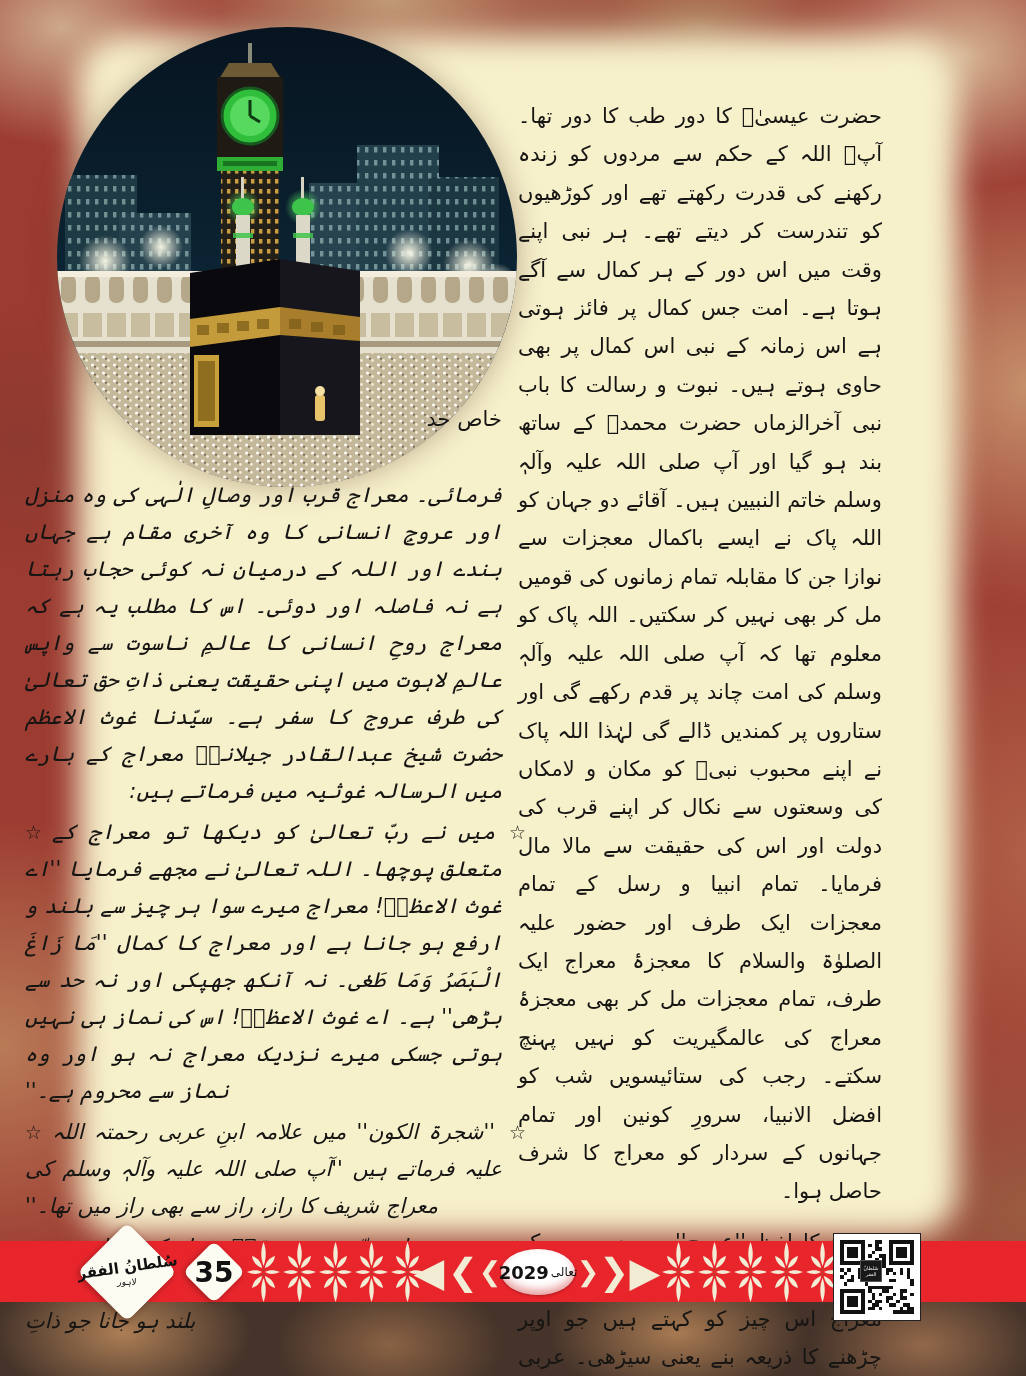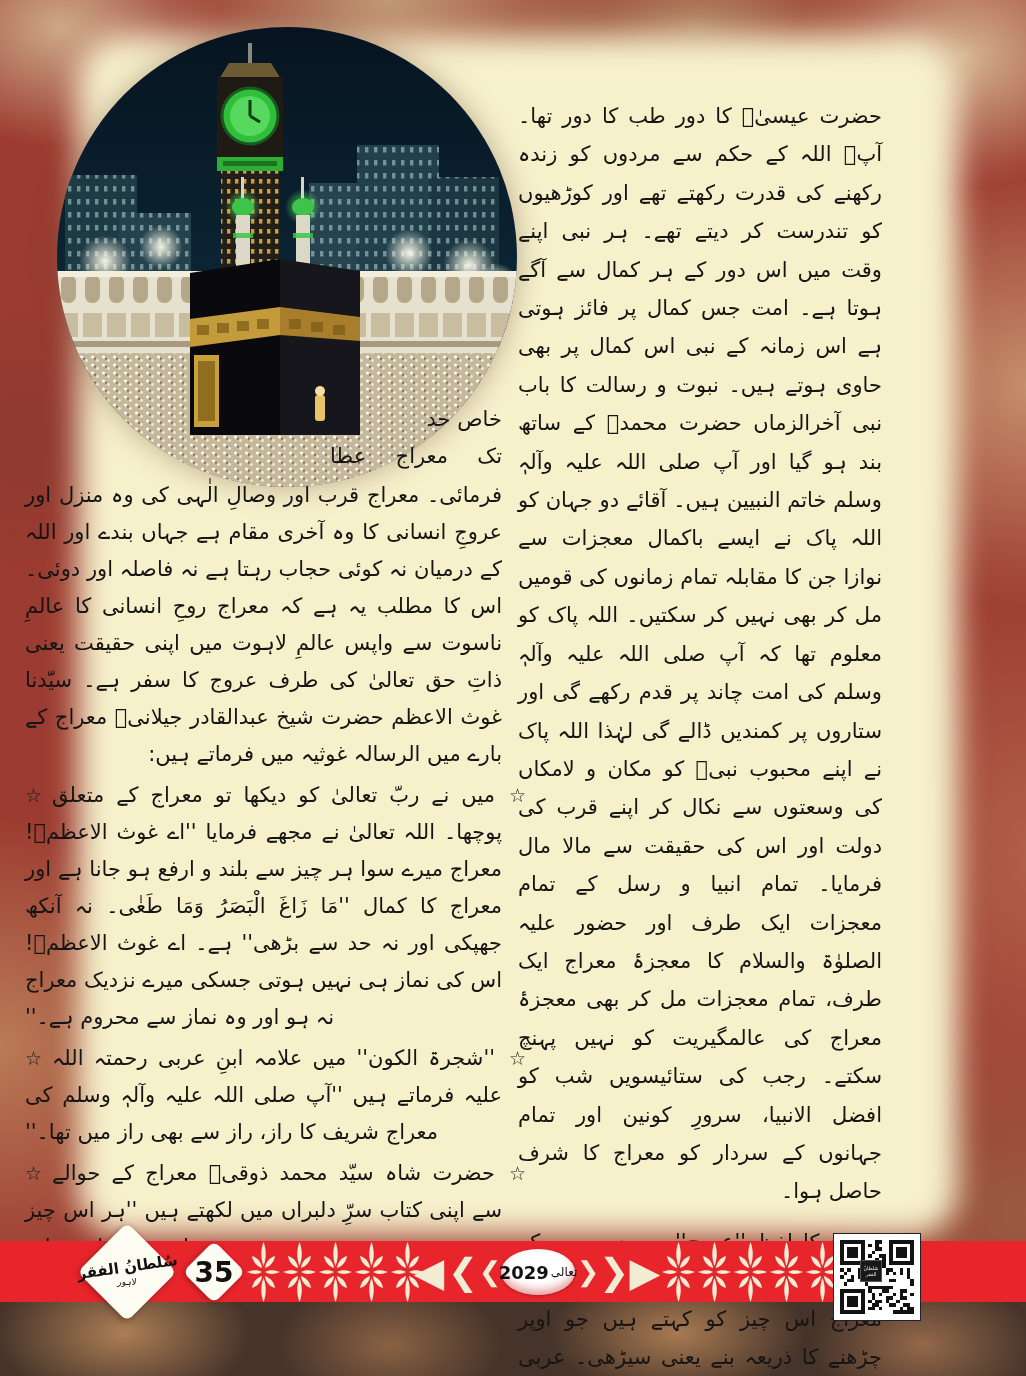--- a/index.html
+++ b/index.html
@@ -31,21 +31,21 @@
   .photo{position:absolute;left:57px;top:27px;width:460px;height:460px;border-radius:50%;
          overflow:hidden;box-shadow:0 0 28px rgba(99,58,40,.38);}
   
   .urdu{direction:rtl;color:#161513;text-align:justify;}
   .col-right{position:absolute;left:518px;top:97px;width:364px;font-size:21px;line-height:38.4px;}
   .col-right p{margin:0 0 12px 0;}
   .intro{position:absolute;left:330px;top:401px;width:172px;font-size:21px;line-height:37px;}
   .intro .l1{}
   .intro .l2{text-align:justify;text-align-last:justify;}
   .col-left{position:absolute;left:25px;top:477px;width:477px;font-size:21px;line-height:37px;}
-  .col-left p{margin:0 0 4px 0;}
+  .col-left p{margin:0 0 4px 0;font-style:italic;}
   .col-left p.bullet{text-align-last:left;}
   .star-l{float:left;margin-right:10px;font-size:19px;}
   .star-r{display:inline-block;margin-right:-24px;margin-left:14px;font-size:19px;}
   
   .bar{position:absolute;left:0;top:1241px;width:1026px;height:61px;background:#E9252C;}
   .diamond{position:absolute;background:#FDFCF3;transform:rotate(45deg);
            box-shadow:0 2px 6px rgba(60,20,10,.45);border-radius:7px;}
   .diamond .in{position:absolute;inset:0;transform:rotate(-45deg);display:flex;
                flex-direction:column;align-items:center;justify-content:center;color:#111;}
   .d-logo{left:92px;top:1237px;width:70px;height:70px;}
@@ -204,21 +204,20 @@
   </div>
 
   <div class="urdu col-right">
     <p>حضرت عیسیٰؑ کا دور طب کا دور تھا۔ آپؑ اللہ کے حکم سے مردوں کو زندہ رکھنے کی قدرت رکھتے تھے اور کوڑھیوں کو تندرست کر دیتے تھے۔ ہر نبی اپنے وقت میں اس دور کے ہر کمال سے آگے ہوتا ہے۔ امت جس کمال پر فائز ہوتی ہے اس زمانہ کے نبی اس کمال پر بھی حاوی ہوتے ہیں۔ نبوت و رسالت کا باب نبی آخرالزماں حضرت محمدؐ کے ساتھ بند ہو گیا اور آپ صلی اللہ علیہ وآلہٖ وسلم خاتم النبیین ہیں۔ آقائے دو جہان کو اللہ پاک نے ایسے باکمال معجزات سے نوازا جن کا مقابلہ تمام زمانوں کی قومیں مل کر بھی نہیں کر سکتیں۔ اللہ پاک کو معلوم تھا کہ آپ صلی اللہ علیہ وآلہٖ وسلم کی امت چاند پر قدم رکھے گی اور ستاروں پر کمندیں ڈالے گی لہٰذا اللہ پاک نے اپنے محبوب نبیؐ کو مکان و لامکاں کی وسعتوں سے نکال کر اپنے قرب کی دولت اور اس کی حقیقت سے مالا مال فرمایا۔ تمام انبیا و رسل کے تمام معجزات ایک طرف اور حضور علیہ الصلوٰۃ والسلام کا معجزۂ معراج ایک طرف، تمام معجزات مل کر بھی معجزۂ معراج کی عالمگیریت کو نہیں پہنچ سکتے۔ رجب کی ستائیسویں شب کو افضل الانبیا، سرورِ کونین اور تمام جہانوں کے سردار کو معراج کا شرف حاصل ہوا۔</p>
     <p>معراج کا لفظ ''عروج'' سے ہے جس کے معنی ہیں ''چڑھنا'' اور ''اوپر جانا''۔ معراج اس چیز کو کہتے ہیں جو اوپر چڑھنے کا ذریعہ بنے یعنی سیڑھی۔ عربی لغت میں معراج ایک وسیلہ ہے جس کی مدد سے بلندی کی طرف چڑھا جائے، اس لحاظ سے سیڑھی کو بھی معراج کہا جاتا ہے۔ اصطلاحی معنوں میں حضور علیہ الصلوٰۃ والسلام کا جسمانی وجود کے ساتھ مکہ سے بیت المقدس اور بیت المقدس سے آسمان کی طرف اور پھر واپس اس عالمِ ناسوت کی طرف سفر معراج کہلاتا ہے۔</p>
 
   </div>
 
   <div class="urdu intro">
     <div class="l1">خاص حد</div>
-    <div class="l2">تک معراج عطا</div>
   </div>
 
   <div class="urdu col-left">
     <p>فرمائی۔ معراج قرب اور وصالِ الٰہی کی وہ منزل اور عروجِ انسانی کا وہ آخری مقام ہے جہاں بندے اور اللہ کے درمیان نہ کوئی حجاب رہتا ہے نہ فاصلہ اور دوئی۔ اس کا مطلب یہ ہے کہ معراج روحِ انسانی کا عالمِ ناسوت سے واپس عالمِ لاہوت میں اپنی حقیقت یعنی ذاتِ حق تعالیٰ کی طرف عروج کا سفر ہے۔ سیّدنا غوث الاعظم حضرت شیخ عبدالقادر جیلانیؓ معراج کے بارے میں الرسالہ غوثیہ میں فرماتے ہیں:</p>
     <p class="bullet">
       <span class="star-l">☆</span><span class="star-r">☆</span><span>میں نے ربّ تعالیٰ کو دیکھا تو معراج کے متعلق پوچھا۔ اللہ تعالیٰ نے مجھے فرمایا ''اے غوث الاعظمؓ! معراج میرے سوا ہر چیز سے بلند و ارفع ہو جانا ہے اور معراج کا کمال ''مَا زَاغَ الْبَصَرُ وَمَا طَغٰی۔ نہ آنکھ جھپکی اور نہ حد سے بڑھی'' ہے۔ اے غوث الاعظمؓ! اس کی نماز ہی نہیں ہوتی جسکی میرے نزدیک معراج نہ ہو اور وہ نماز سے محروم ہے۔''</span>
     </p>
     <p class="bullet">
       <span class="star-l">☆</span><span class="star-r">☆</span><span>''شجرۃ الکون'' میں علامہ ابنِ عربی رحمتہ اللہ علیہ فرماتے ہیں ''آپ صلی اللہ علیہ وآلہٖ وسلم کی معراج شریف کا راز، راز سے بھی راز میں تھا۔''</span>
     </p>

